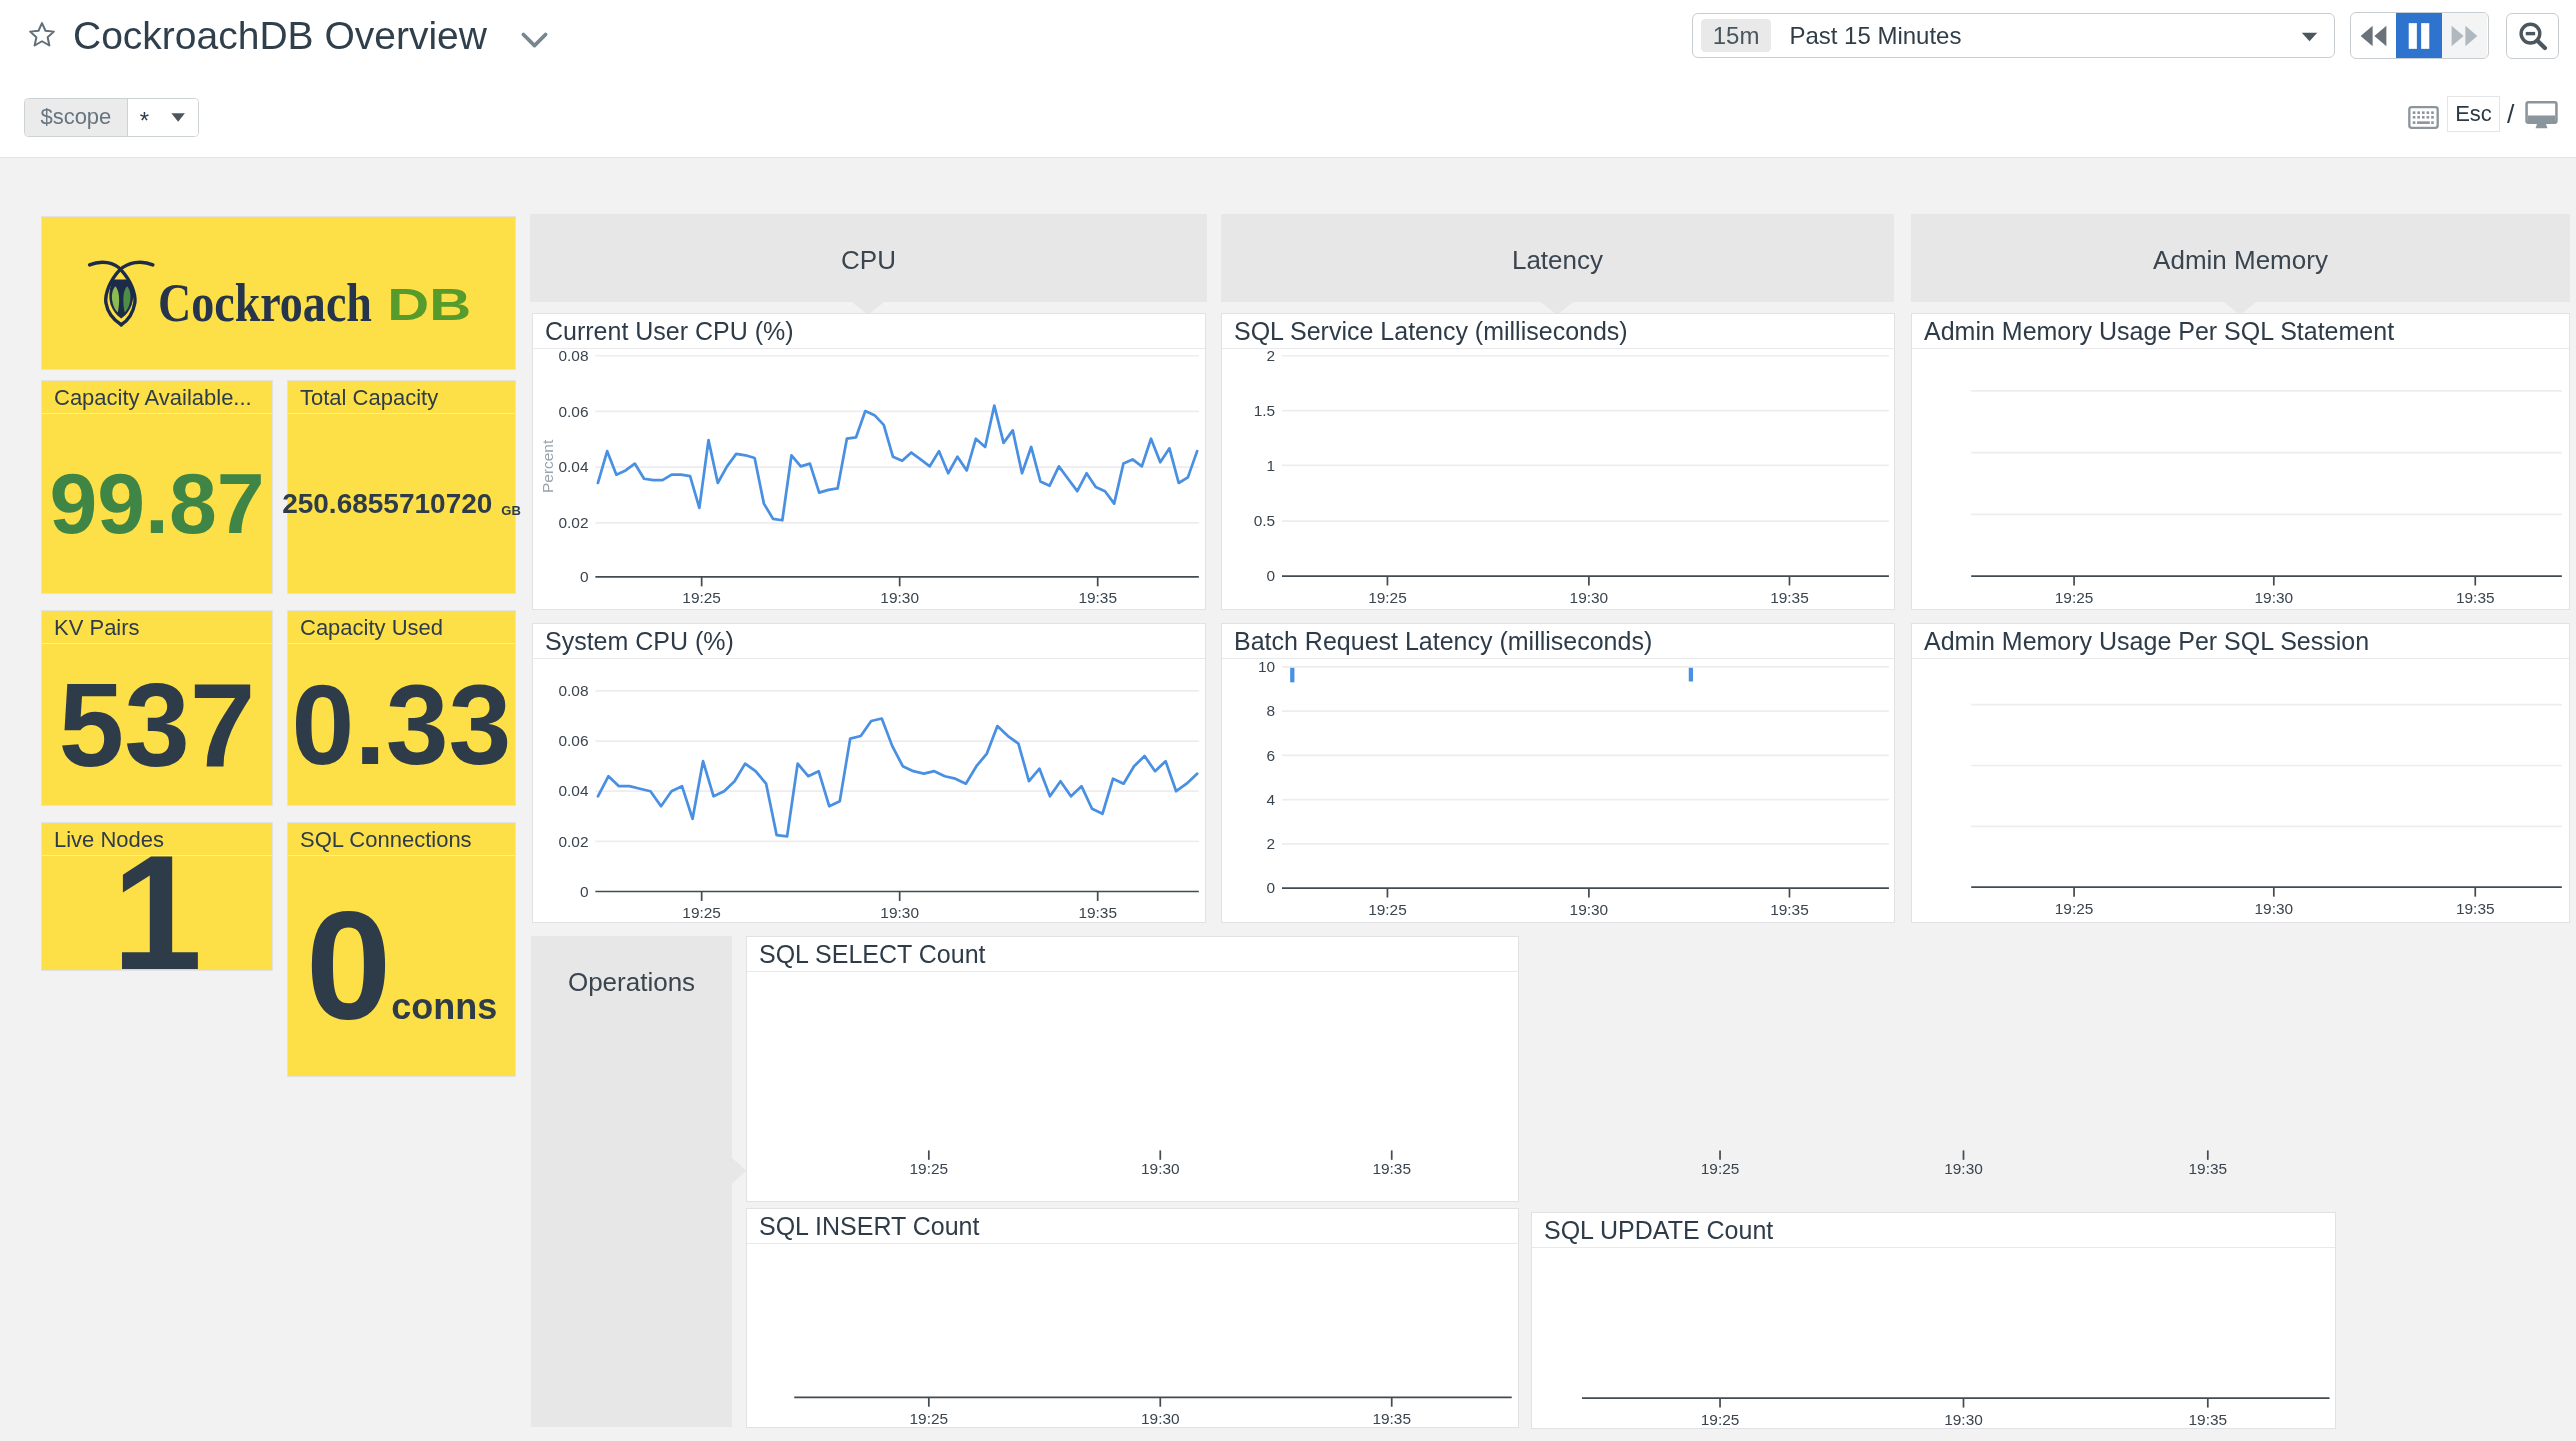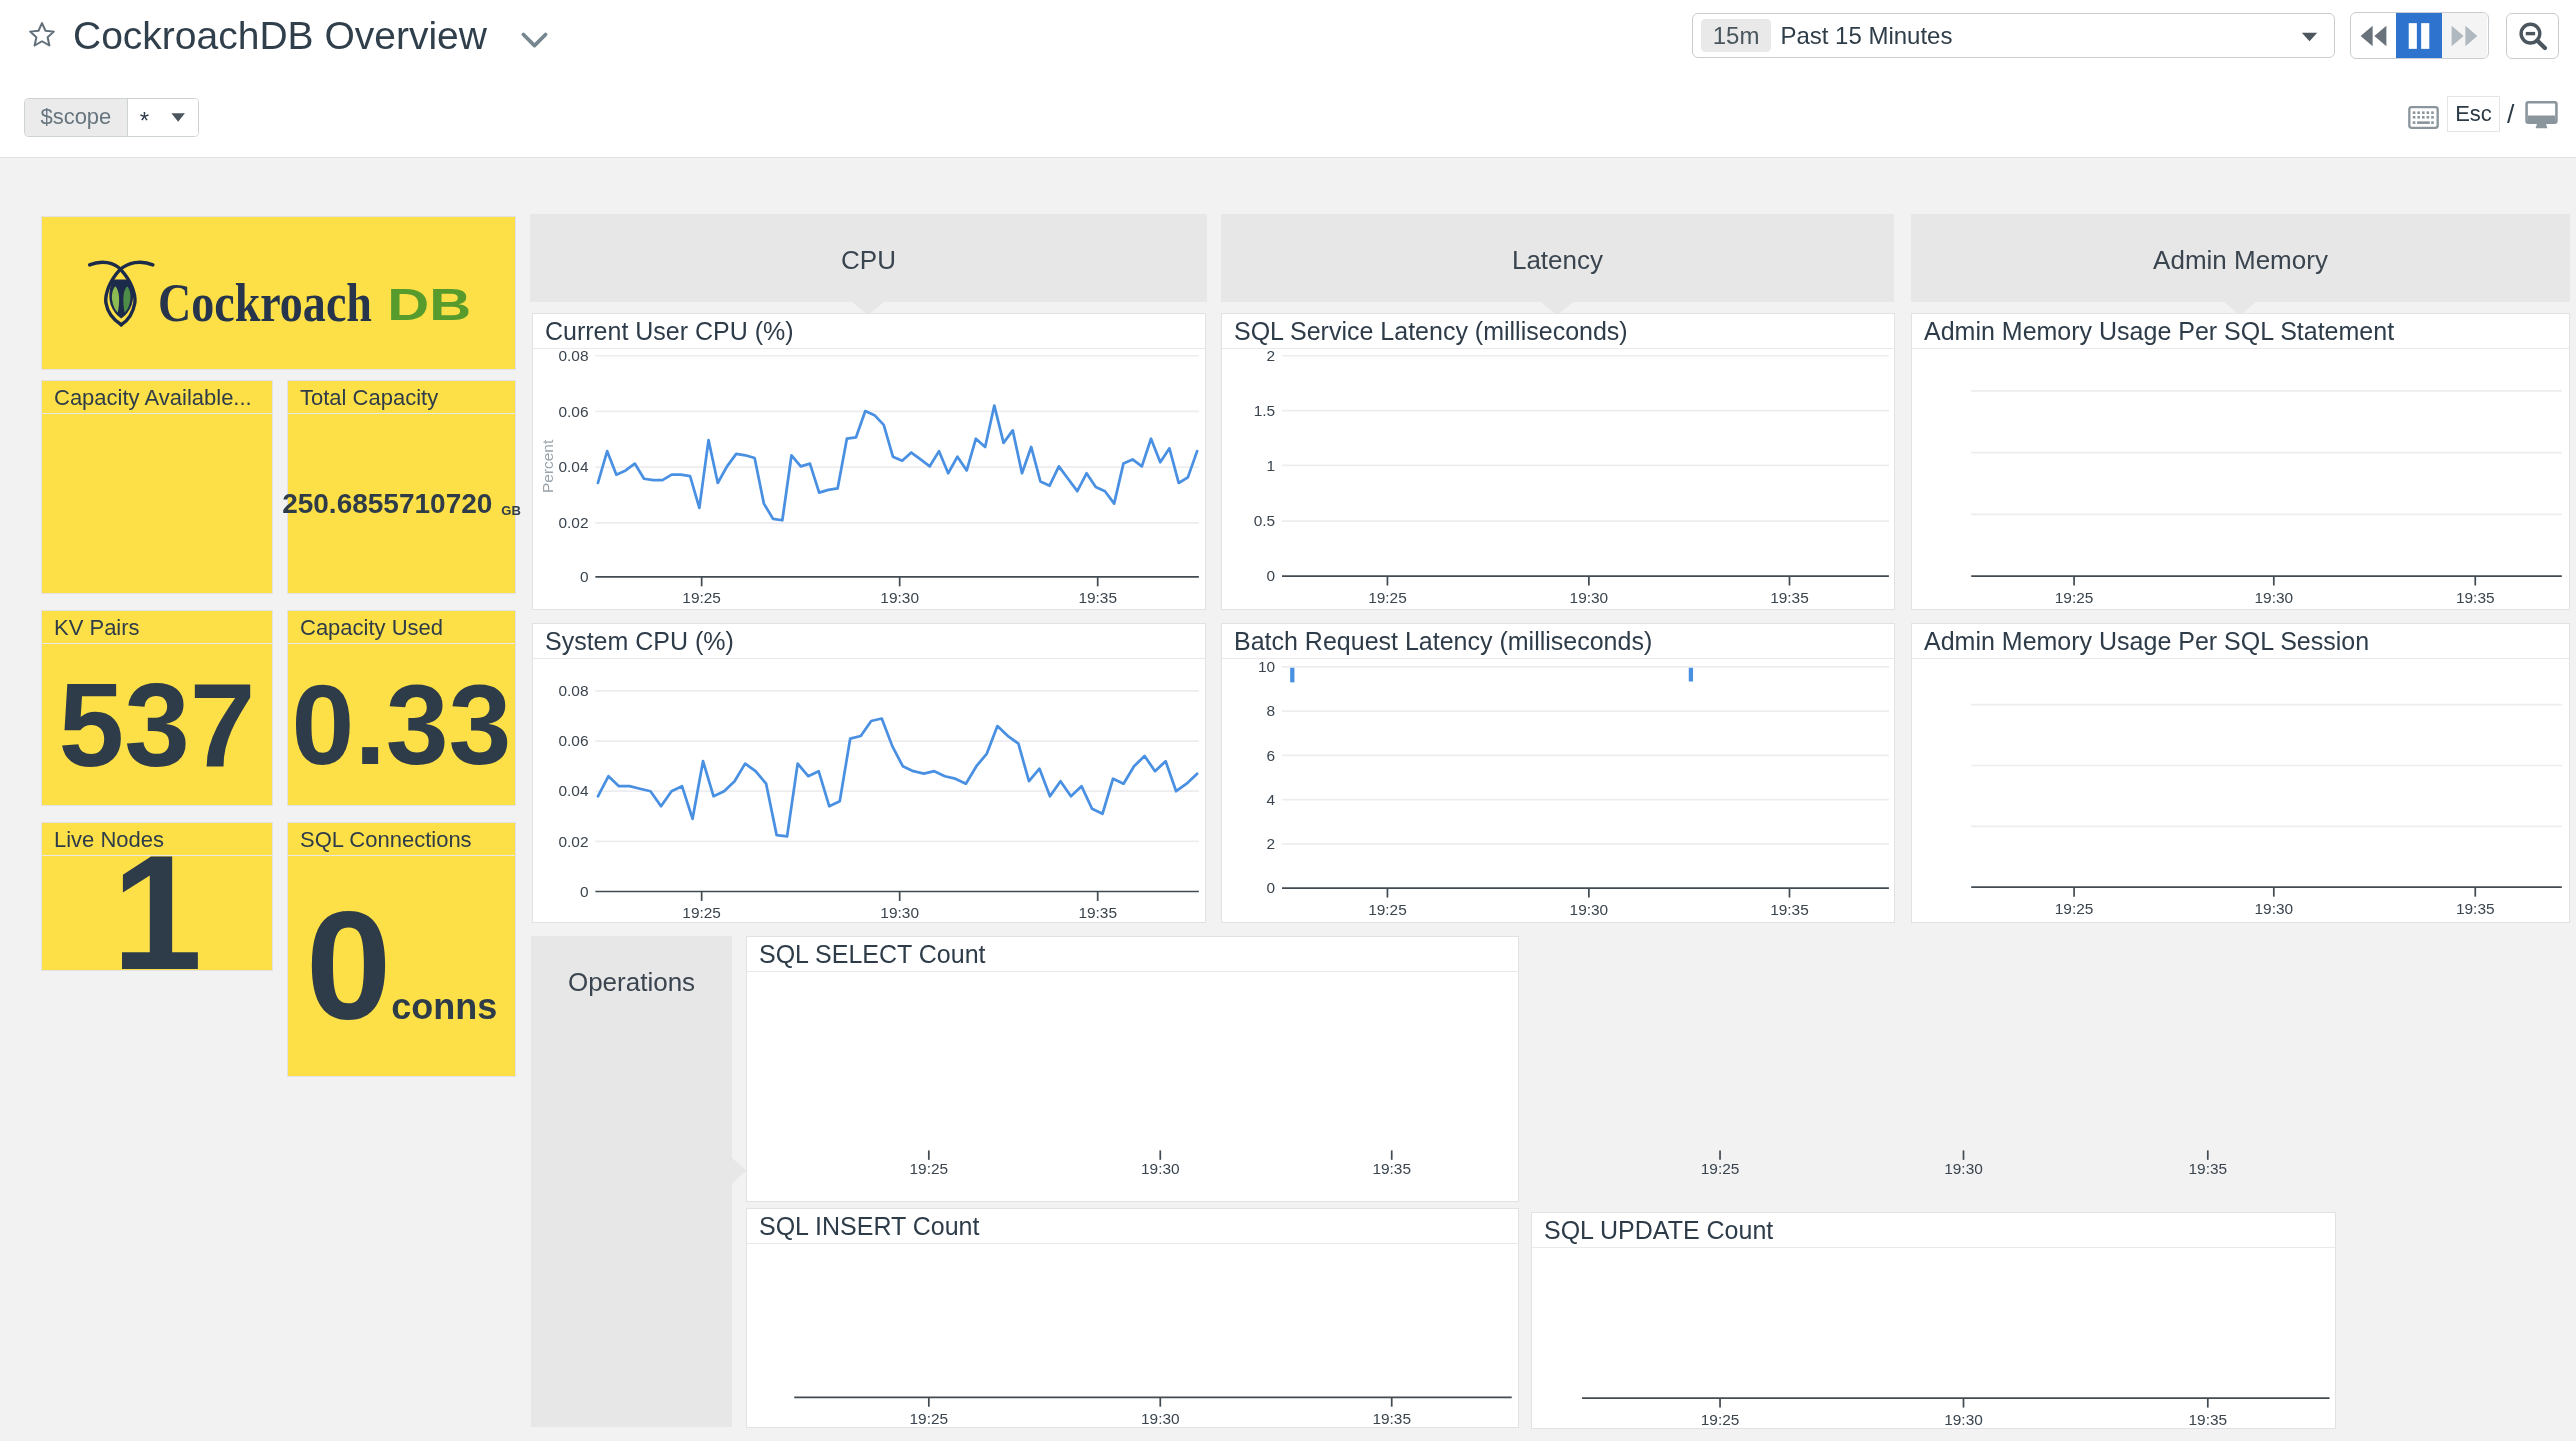--- a/index.html
+++ b/index.html
@@ -31,21 +31,21 @@
         <span style="margin-left:20.6px;display:inline-block">
           <svg width="16.3" height="11" viewBox="0 0 19 13">
             <path d="M1.5 1.5 L17.5 1.5 L9.5 11.5 Z" fill="#4c565e"></path>
           </svg>
         </span>
       </div>
 </div>
 
 <div style="position:absolute;left:1692px;top:13px;width:643px;height:45px;border:1.7px solid #c7cdd1;border-radius:6px;background:#fff;display:flex;align-items:center">
   <div style="background:#e9e9ea;border-radius:4.3px;margin-left:7.7px;padding:2.6px 12px;font-size:24px;color:#49565e">15m</div>
-  <div style="margin-left:9px;font-size:24px;color:#2f3d48">Past 15 Minutes</div>
+  <div style="margin-left:18px;font-size:24px;color:#2f3d48">Past 15 Minutes</div>
   <div style="position:absolute;right:15.4px;top:17px">
         <svg width="19" height="12" viewBox="0 0 22 14">
           <path d="M2 2 L20 2 L11 12 Z" fill="#4c565e"></path>
         </svg>
       </div>
 </div>
 
 <div style="position:absolute;left:2350px;top:12px;width:139px;height:47px;border:1.7px solid #c7cdd1;border-radius:6px;background:#fff;display:flex;overflow:hidden">
   <div style="width:45px;display:flex;align-items:center;justify-content:center">
         <svg width="31" height="24" viewBox="0 0 36 28">
@@ -138,20 +138,21 @@
       <path d="M 33,35 C 29.5,39 28.5,46 29.5,52 C 30.5,58 32.5,62.5 36,65.5 C 37.3,60 37.8,53 37.4,47 C 37,41.5 35.5,37.5 33,35 Z" fill="#8cba53"></path>
       <path d="M 47,35 C 50.5,39 51.5,46 50.5,52 C 49.5,58 47.5,62.5 44,65.5 C 42.7,60 42.2,53 42.6,47 C 43,41.5 44.5,37.5 47,35 Z" fill="#4e8d48"></path>
     </g>
     <text x="135" y="122" font-family="Liberation Serif" font-weight="bold" font-size="64" fill="#26354c" textLength="250" lengthAdjust="spacingAndGlyphs">Cockroach</text>
     <text x="403" y="120" font-family="Liberation Sans" font-weight="bold" font-size="52" fill="#579b2d" textLength="98" lengthAdjust="spacingAndGlyphs">DB</text>
   </svg>
 </div>
 
 <div class="stat" style="left:41px;top:380px;width:232px;height:214px">
   <div class="stitle">Capacity Available...</div>
+  <div class="sval" style="font-size:86px;color:#3f8545">99.87</div>
 </div>
 <div class="stat" style="left:287px;top:380px;width:229px;height:214px">
   <div class="stitle">Total Capacity</div>
   <div class="sval" style="font-size:28px">250.6855710720<span style="font-size:13px;margin-left:9px;position:relative;top:6.9px">GB</span></div>
 </div>
 <div class="stat" style="left:41px;top:610px;width:232px;height:196px">
   <div class="stitle">KV Pairs</div>
   <div class="sval" style="font-size:118px">537</div>
 </div>
 <div class="stat" style="left:287px;top:610px;width:229px;height:196px">

